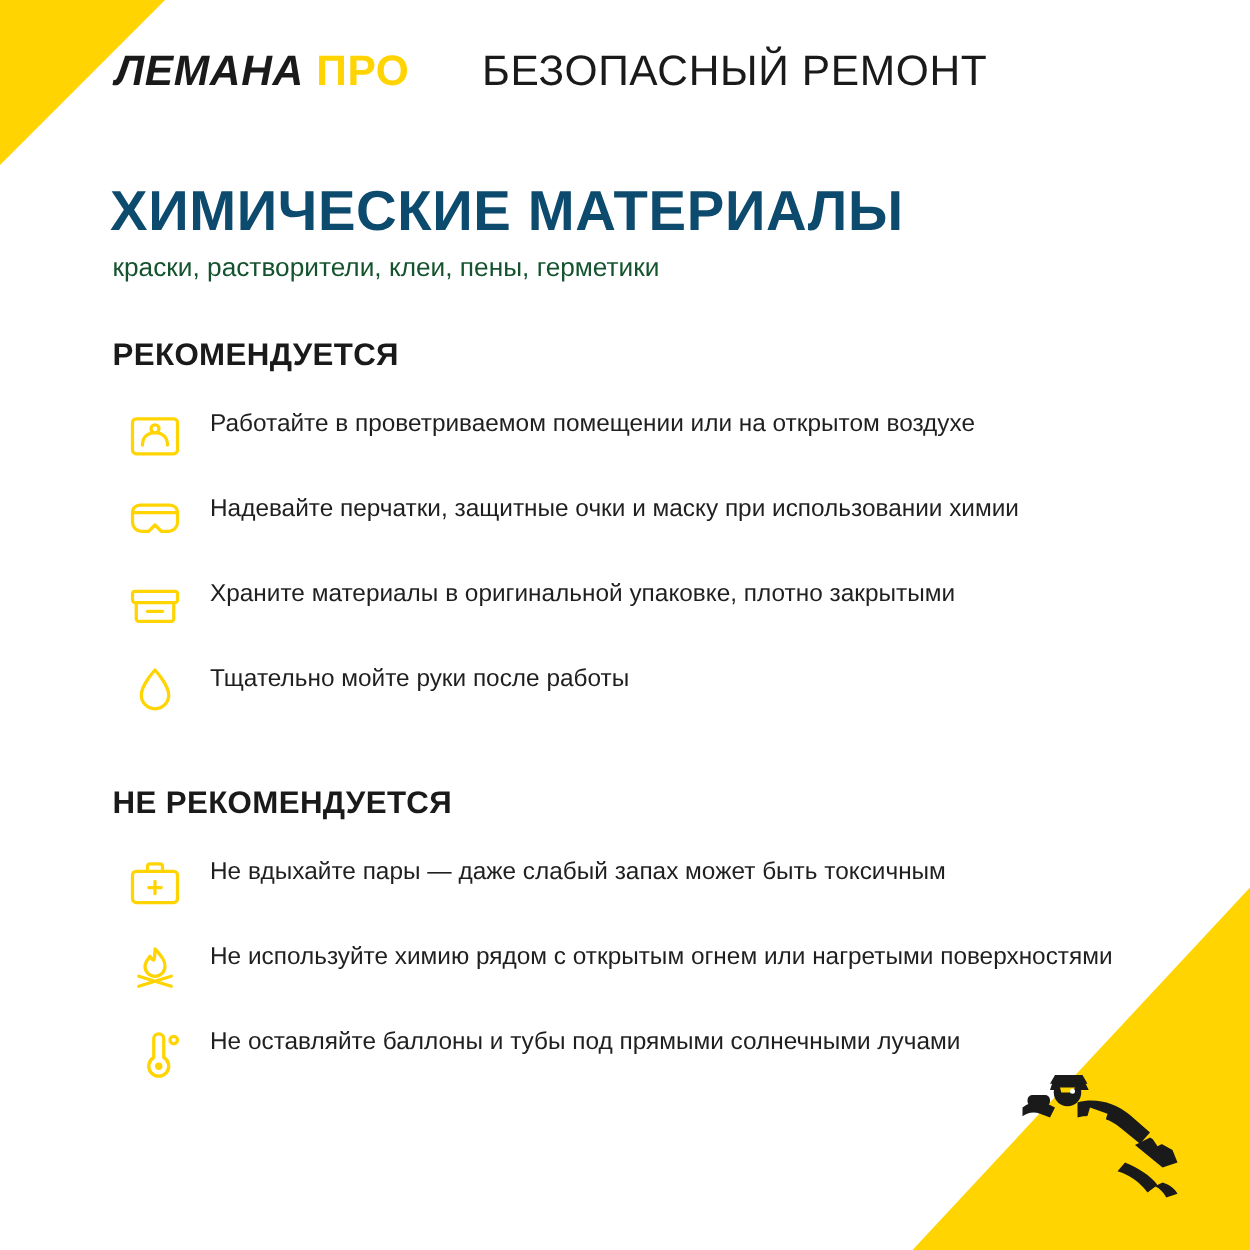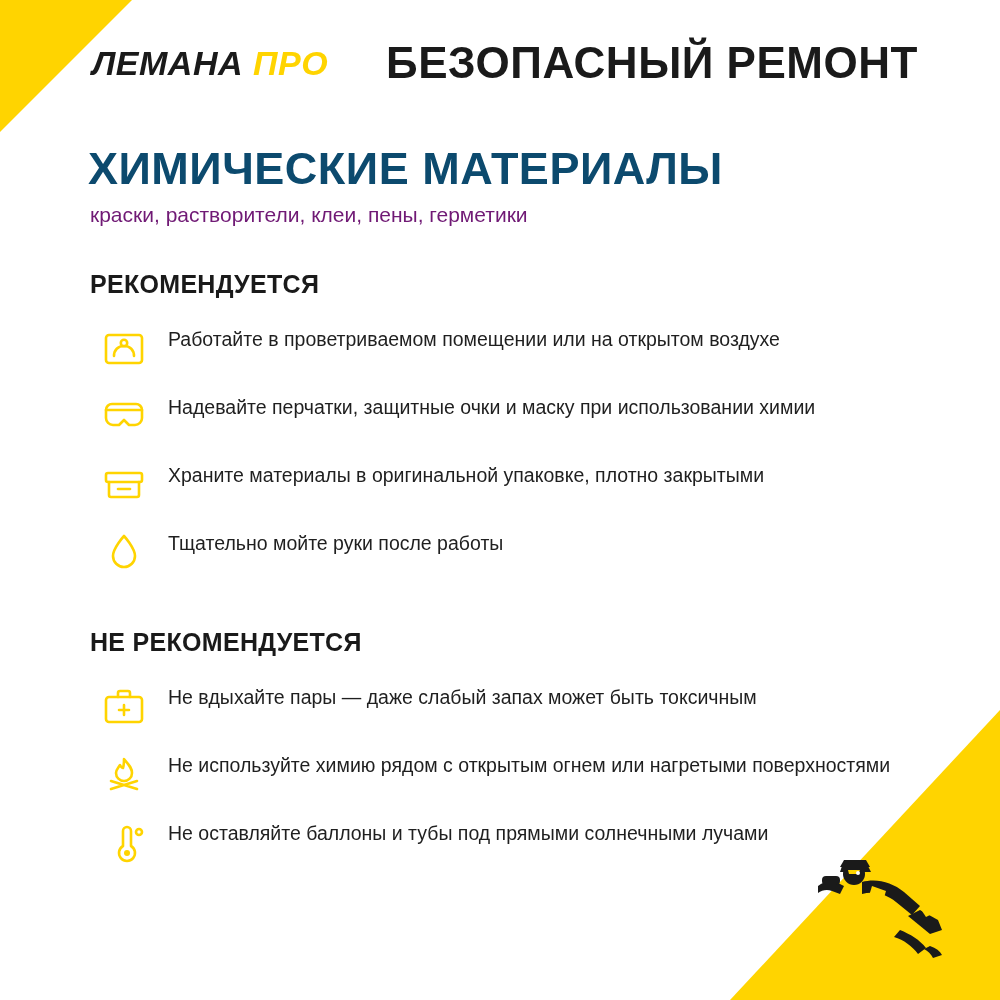--- a/index.html
+++ b/index.html
@@ -62,48 +62,47 @@
   }
   .brand-lemana {
     color: #1a1a1a;
     font-style: italic;
     font-weight: bold;
     letter-spacing: 0.5px;
     text-align: center;
   }
   .brand-pro {
     color: #ffd400;
-    font-style: italic;
     font-weight: bold;
     letter-spacing: 0.5px;
     text-align: right;
   }
   .header-title {
     color: #1a1a1a;
-    font-size: 44px;
-    font-weight: bold;
+    font-size: 34px;
+    font-weight: normal;
     letter-spacing: 0.5px;
   }
 
   
   .main-title {
     position: absolute;
     left: 88px;
     top: 143px;
     font-size: 45px;
     font-weight: bold;
     color: #0c4a6e;
     letter-spacing: 0.5px;
   }
   .subtitle {
     position: absolute;
     left: 90px;
     top: 203px;
     font-size: 21px;
-    color: #701a75;
+    color: #14532d;
   }
 
   
   .section {
     position: absolute;
     left: 88px;
     width: 830px;
   }
   .section-recommended { top: 270px; }
   .section-not-recommended { top: 628px; }

